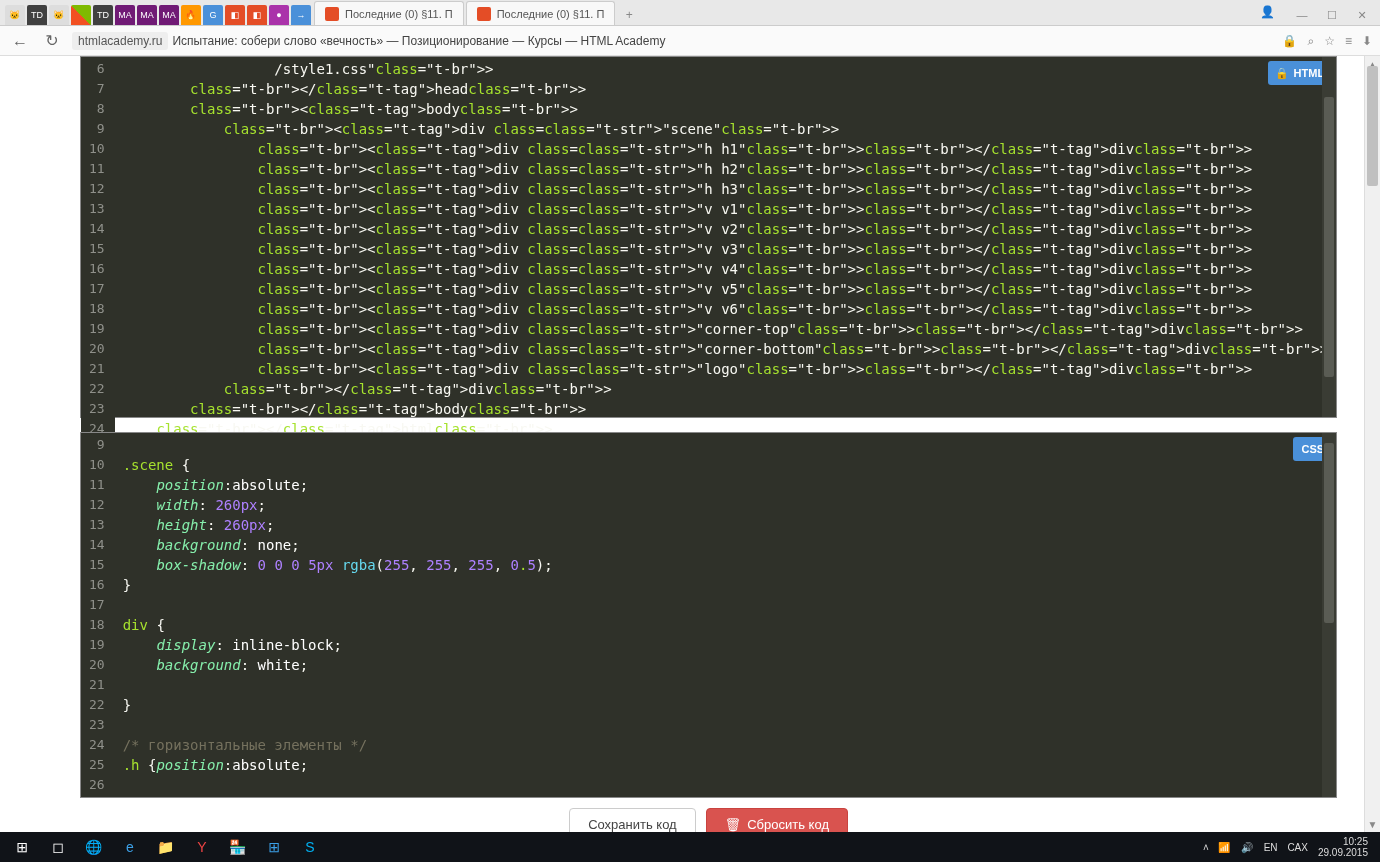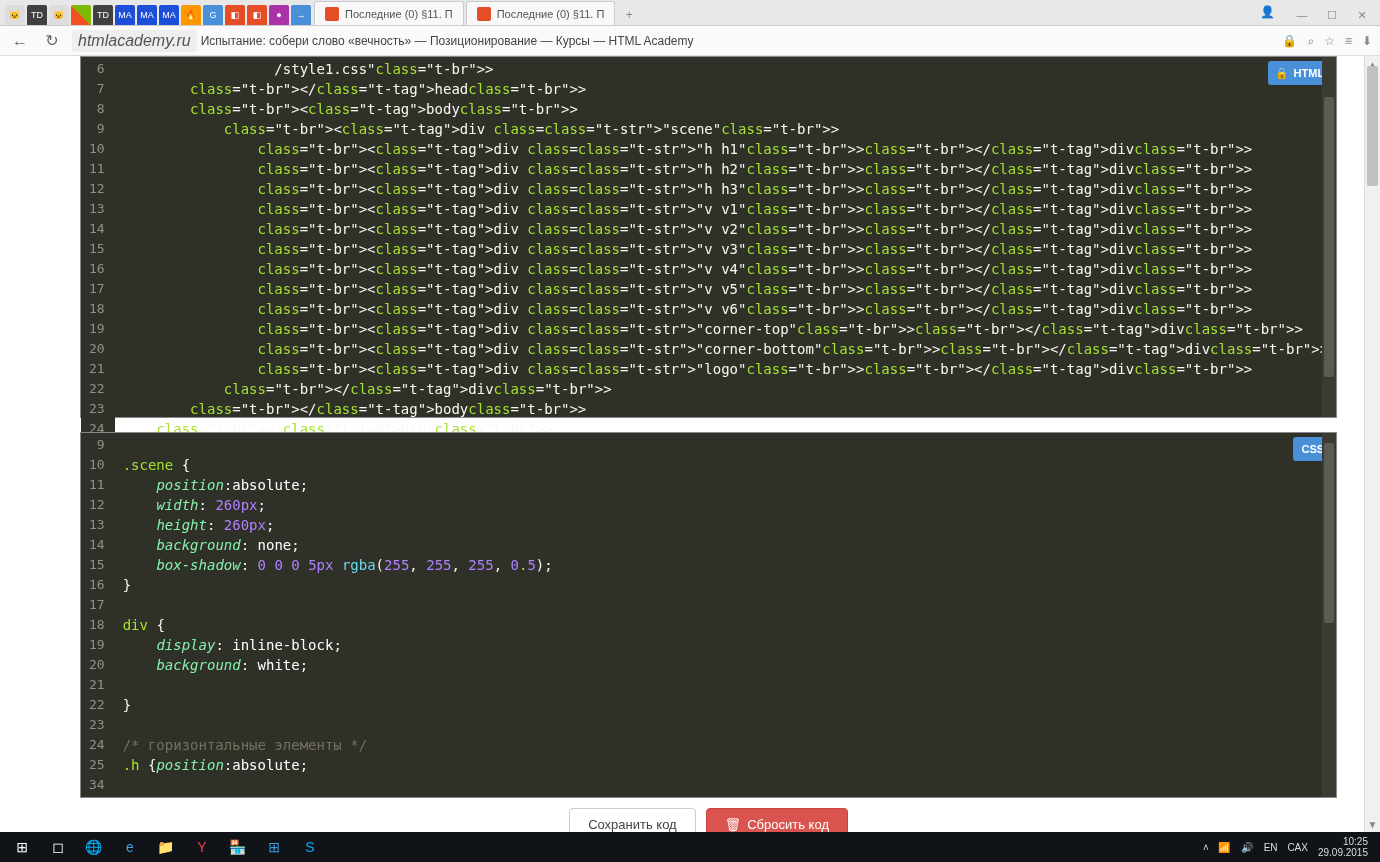--- a/index.html
+++ b/index.html
@@ -4,36 +4,36 @@
 <style>
 * { margin: 0; padding: 0; box-sizing: border-box; }
 body { font-family: "Segoe UI", Arial, sans-serif; font-size: 12px; background: #fff; overflow: hidden; width: 1380px; height: 862px; }
 
 
 .browser-chrome { background: #f0f0f0; }
 .tab-strip { height: 26px; background: #e8e8e8; display: flex; align-items: flex-end; padding: 0 4px; border-bottom: 1px solid #ccc; }
 .mini-tab { width: 20px; height: 20px; margin: 0 1px; background: #ddd; display: flex; align-items: center; justify-content: center; font-size: 9px; border-radius: 2px 2px 0 0; }
 .mini-tab.orange { background: #e44d26; color: #fff; }
 .mini-tab.blue { background: #4a90d9; color: #fff; }
-.mini-tab.teal { background: #1d4ed8; color: #fff; }
+.mini-tab.teal { background: #701a75; color: #fff; }
 .mini-tab.red { background: #404040; color: #fff; }
 .mini-tab.purple { background: #a3a; color: #fff; }
 .mini-tab.fire { background: #ff9800; color: #fff; }
 .mini-tab.ms { background: linear-gradient(45deg,#f25022 0 50%,#7fba00 0 100%); }
 .browser-tab { height: 24px; padding: 0 10px; display: flex; align-items: center; gap: 6px; background: #f8f8f8; border: 1px solid #ccc; border-bottom: none; border-radius: 3px 3px 0 0; margin-left: 2px; max-width: 160px; font-size: 11px; color: #555; }
 .browser-tab .ico { width: 14px; height: 14px; background: #e44d26; border-radius: 2px; }
 .new-tab-btn { width: 20px; height: 20px; display: flex; align-items: center; justify-content: center; color: #888; margin-left: 4px; }
 .win-controls { margin-left: auto; display: flex; gap: 2px; align-items: center; }
 .win-btn { width: 28px; height: 20px; display: flex; align-items: center; justify-content: center; color: #888; font-size: 11px; }
 .avatar-btn { width: 26px; height: 20px; color: #999; }
 
 .addr-bar { height: 30px; display: flex; align-items: center; padding: 0 8px; gap: 8px; background: #fafafa; border-bottom: 1px solid #ddd; }
 .nav-btn { width: 24px; height: 24px; display: flex; align-items: center; justify-content: center; color: #666; font-size: 16px; }
 .addr-input { flex: 0 0 auto; display: flex; align-items: center; gap: 4px; }
-.addr-host { background: #eee; padding: 2px 6px; border-radius: 3px; color: #555; font-size: 16px; font-style: italic; }
+.addr-host { background: #eee; padding: 2px 6px; border-radius: 3px; color: #555; font-size: 12px; }
 .addr-title { color: #444; font-size: 12px; }
 .addr-right { margin-left: auto; display: flex; gap: 10px; align-items: center; color: #888; }
 .lock-icon { color: #2a2; }
 
 
 .content { display: flex; height: calc(862px - 26px - 30px - 30px); padding: 0 80px; gap: 30px; background: #fff; position: relative; }
 .left-col { flex: 0 0 580px; display: flex; flex-direction: column; gap: 14px; }
 .right-col { flex: 0 0 600px; display: flex; flex-direction: column; gap: 14px; }
 
 
@@ -194,21 +194,21 @@
             <div>16</div>
             <div>17</div>
             <div>18</div>
             <div>19</div>
             <div>20</div>
             <div>21</div>
             <div>22</div>
             <div>23</div>
             <div>24</div>
             <div>25</div>
-            <div>34</div>
+            <div>26</div>
           </div>
         <div class="code" id="css-code"><div></div><div><span class="t-sel">.scene</span> {</div><div>    <span class="t-prop">position</span>:<span class="t-val">absolute</span>;</div><div>    <span class="t-prop">width</span>: <span class="t-num">260px</span>;</div><div>    <span class="t-prop">height</span>: <span class="t-num">260px</span>;</div><div>    <span class="t-prop">background</span>: <span class="t-val">none</span>;</div><div>    <span class="t-prop">box-shadow</span>: <span class="t-num">0</span> <span class="t-num">0</span> <span class="t-num">0</span> <span class="t-num">5px</span> <span class="t-func">rgba</span>(<span class="t-num">255</span>, <span class="t-num">255</span>, <span class="t-num">255</span>, <span class="t-num">0</span><span class="t-sel">.<span class="t-num">5</span></span>);</div><div>}</div><div></div><div><span class="t-sel">div</span> {</div><div>    <span class="t-prop">display</span>: <span class="t-val">inline-block</span>;</div><div>    <span class="t-prop">background</span>: <span class="t-val">white</span>;</div><div></div><div>}</div><div></div><div><span class="t-comment">/* горизонтальные элементы */</span></div><div><span class="t-sel">.h</span> {<span class="t-prop">position</span>:<span class="t-val">absolute</span>;</div><div></div></div>
       </div>
       <div class="editor-scroll">
         <div class="editor-scroll-thumb" style="top:10px;height:180px"></div>
       </div>
     </div>
     <div class="bottom-btns">
       <button class="btn">Сохранить код</button>
       <button class="btn btn-danger">

